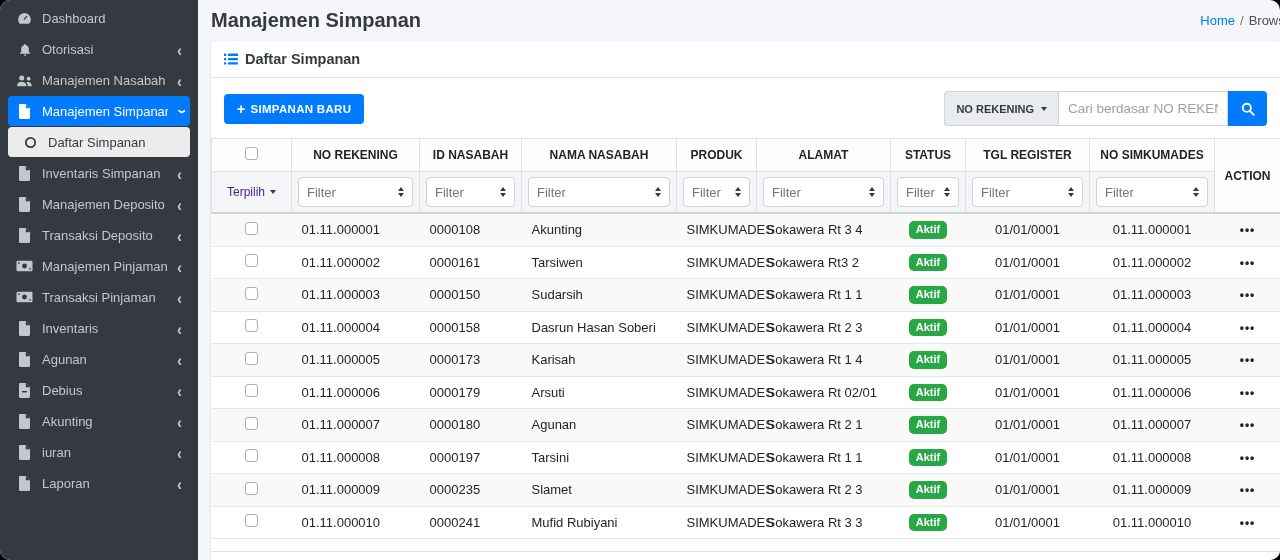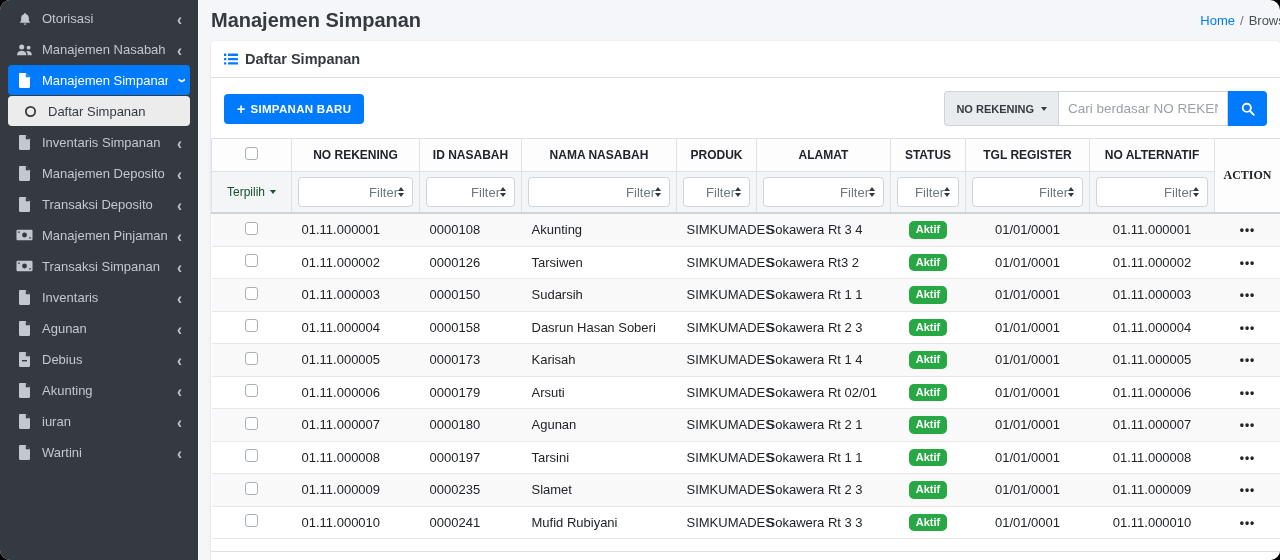--- a/index.html
+++ b/index.html
@@ -39,47 +39,56 @@
   .search-input { width:170px; border:1px solid #ced4da; padding:0 9px; font-family:inherit; font-size:13.5px; color:#495057; outline:none; }
   .search-input::placeholder { color:#9aa1a8; }
   .btn-search { width:39px; background:#007bff; border:none; border-radius:0 4px 4px 0; display:flex; align-items:center; justify-content:center; cursor:pointer; }
 
   
   table { width:100%; border-collapse:collapse; font-size:13px; color:#212529; table-layout:fixed; }
   thead th { border:1px solid #dee2e6; font-size:12px; font-weight:700; color:#212529; text-align:center; }
   thead tr.labels th { padding:8px 4px; background:#fdfdfd; }
   thead tr.filters th { padding:5px 6px; background:#f4f5f7; }
   thead tr.filters { border-bottom:2px solid #cfd4d9; }
-  th.action-col { vertical-align:middle; background:#fdfdfd !important;font-family:Liberation Serif, serif; }
+  th.action-col { vertical-align:middle; background:#fdfdfd !important; }
   .filter-select { height:30px; width:100%; background:#fff; border:1px solid #ced4da; border-radius:4px; display:flex; align-items:center; padding:0 8px; color:#6e777f; font-size:13px; font-weight:400; cursor:pointer; }
-  .filter-select .ftxt { flex:1; text-align:right; }
+  .filter-select .ftxt { flex:1; text-align:left; }
   .sort-caret { display:flex; flex-direction:column; gap:2px; }
   .sort-caret i { width:0; height:0; border-left:3.5px solid transparent; border-right:3.5px solid transparent; display:block; }
   .sort-caret .up { border-bottom:4px solid #343a40; }
   .sort-caret .dn { border-top:4px solid #343a40; }
   .checkbox { width:13px; height:13px; border:1px solid #a8b0b8; border-radius:3px; background:#fff; display:inline-block; cursor:pointer; }
-  .terpilih { font-size:12px; font-weight:400; color:#14532d; display:flex; align-items:center; justify-content:center; gap:5px; cursor:pointer; }
+  .terpilih { font-size:12px; font-weight:400; color:#4c1d95; display:flex; align-items:center; justify-content:center; gap:5px; cursor:pointer; }
 
   tbody td { padding:7px 10px; border-bottom:1px solid #e5e8eb; height:31px; }
   tbody tr:nth-child(odd) { background:rgba(0,0,0,.025); }
   td.c { text-align:center; }
   .badge { background:#28a745; color:#fff; font-size:11px; font-weight:700; padding:3px 7px 3.5px; border-radius:5px; display:inline-block; line-height:1; }
   .dots { background:none; border:none; font-family:inherit; font-size:12px; font-weight:700; letter-spacing:1px; color:#212529; cursor:pointer; line-height:1; }
 
   .table-footer { border-top:1px solid #dee2e6; margin-top:12px; padding:11px 14px; font-size:13px; color:#495057; display:flex; gap:4px; }
   .table-footer b { color:#343a40; }
 
   svg { display:block; }
 </style>
 </head>
 <body>
 
 <div class="screen">
 
   <aside class="sidebar">
+    <div class="nav-item">
+      <span class="icon">
+        <svg width="15" height="15" viewBox="0 0 16 16">
+            <path d="M8 2.2a6.8 6.8 0 0 0-6.8 6.8c0 1.8.7 3.4 1.9 4.6h9.8a6.8 6.8 0 0 0 1.9-4.6A6.8 6.8 0 0 0 8 2.2z" fill="currentColor"></path>
+            <rect x="7.35" y="4.2" width="1.3" height="5.2" rx="0.65" fill="#343a40" transform="rotate(40 8 8.5)"></rect>
+          </svg>
+      </span>
+      <span class="label">Dashboard</span>
+    </div>
 
     <div class="nav-item">
       <span class="icon">
         <svg width="14" height="15" viewBox="0 0 16 16">
             <path d="M8 1.6a1 1 0 0 1 1 1v.6a4.4 4.4 0 0 1 3.4 4.3v2.9l1.2 1.6v.9H2.4v-.9l1.2-1.6V7.5A4.4 4.4 0 0 1 7 3.2v-.6a1 1 0 0 1 1-1zM6.5 13.6h3a1.5 1.5 0 0 1-3 0z" fill="currentColor"></path>
           </svg>
       </span>
       <span class="label">Otorisasi</span>
       <span class="chev">‹</span>
     </div>
@@ -166,21 +175,21 @@
 
     <div class="nav-item">
       <span class="icon">
         <svg width="17" height="12" viewBox="0 0 18 12">
             <rect x="0.5" y="0.5" width="17" height="11" rx="1.3" fill="currentColor"></rect>
             <circle cx="9" cy="6" r="2.6" fill="#343a40"></circle>
             <rect x="2" y="2.2" width="2.2" height="1.6" fill="#343a40" opacity=".7"></rect>
             <rect x="13.8" y="8.2" width="2.2" height="1.6" fill="#343a40" opacity=".7"></rect>
           </svg>
       </span>
-      <span class="label">Transaksi Simpanan</span>
+      <span class="label">Transaksi Pinjaman</span>
       <span class="chev">‹</span>
     </div>
 
     <div class="nav-item">
       <span class="icon">
           <svg width="12" height="15" viewBox="0 0 12 15">
             <path d="M1.2 0h5.6L11 4.2v9.6c0 .7-.5 1.2-1.2 1.2H1.2C.5 15 0 14.5 0 13.8V1.2C0 .5.5 0 1.2 0z" fill="currentColor"></path>
             <path d="M6.8 0L11 4.2H6.8z" fill="#343a40"></path>
           </svg>
         </span>
@@ -233,21 +242,21 @@
       <span class="chev">‹</span>
     </div>
 
     <div class="nav-item">
       <span class="icon">
           <svg width="12" height="15" viewBox="0 0 12 15">
             <path d="M1.2 0h5.6L11 4.2v9.6c0 .7-.5 1.2-1.2 1.2H1.2C.5 15 0 14.5 0 13.8V1.2C0 .5.5 0 1.2 0z" fill="currentColor"></path>
             <path d="M6.8 0L11 4.2H6.8z" fill="#343a40"></path>
           </svg>
         </span>
-      <span class="label">Wartini</span>
+      <span class="label">Laporan</span>
       <span class="chev">‹</span>
     </div>
   </aside>
 
   <main class="content">
     <div class="content-header">
       <h1>Manajemen Simpanan</h1>
       <div class="breadcrumb">
         <a>Home</a><span class="sep">/</span><span>Browse</span>
       </div>
@@ -307,21 +316,21 @@
           <thead>
             <tr class="labels">
               <th><span class="checkbox"></span></th>
               <th>NO REKENING</th>
               <th>ID NASABAH</th>
               <th>NAMA NASABAH</th>
               <th>PRODUK</th>
               <th>ALAMAT</th>
               <th>STATUS</th>
               <th>TGL REGISTER</th>
-              <th>NO ALTERNATIF</th>
+              <th>NO SIMKUMADES</th>
               <th class="action-col" rowspan="2">ACTION</th>
             </tr>
             <tr class="filters">
               <th>
                   <div class="terpilih">
                     <span>Terpilih</span>
                     <span class="caret-down"></span>
                   </div>
                 </th>
               <th>
@@ -407,21 +416,21 @@
               <td>SIMKUMADES</td>
               <td>Sokawera Rt 3 4</td>
               <td class="c"><span class="badge">Aktif</span></td>
               <td class="c">01/01/0001</td>
               <td class="c">01.11.000001</td>
               <td class="c"><button class="dots">•••</button></td>
             </tr>
             <tr>
               <td class="c"><span class="checkbox"></span></td>
               <td>01.11.000002</td>
-              <td>0000126</td>
+              <td>0000161</td>
               <td>Tarsiwen</td>
               <td>SIMKUMADES</td>
               <td>Sokawera Rt3 2</td>
               <td class="c"><span class="badge">Aktif</span></td>
               <td class="c">01/01/0001</td>
               <td class="c">01.11.000002</td>
               <td class="c"><button class="dots">•••</button></td>
             </tr>
             <tr>
               <td class="c"><span class="checkbox"></span></td>

